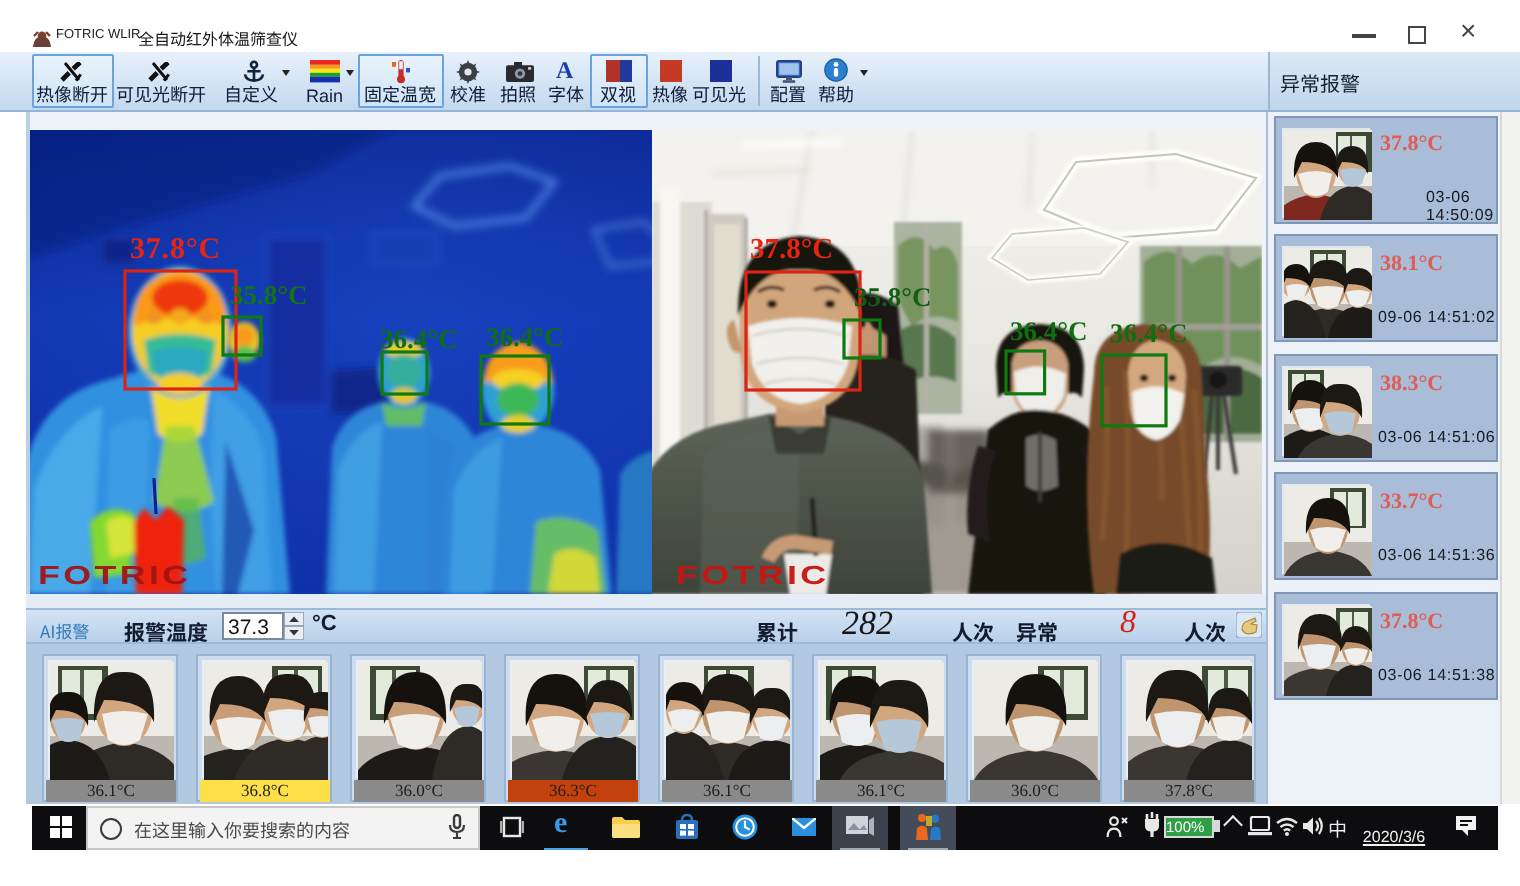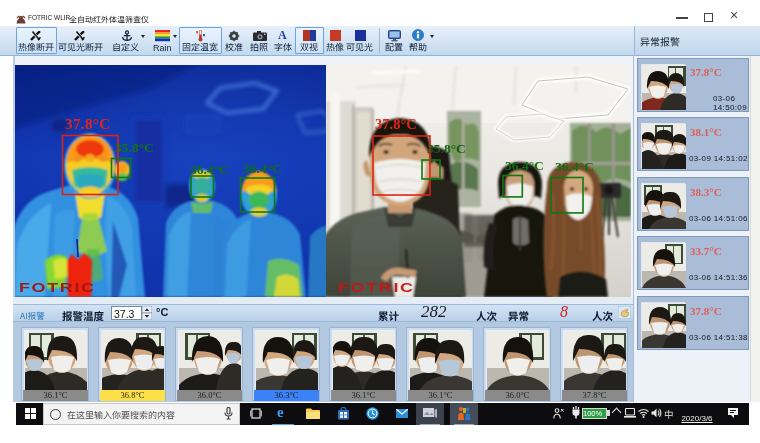--- a/index.html
+++ b/index.html
@@ -542,21 +542,21 @@
 <rect y="37" width="62" height="22" fill="#bcb8b0"></rect>
 <path d="M-9 59 Q-2 46 22 44 Q47 46 54 59 Z" fill="#3a3631"></path>
 <ellipse cx="22" cy="27" rx="14" ry="18" fill="#d2a67e"></ellipse>
 <path d="M7 32 Q5 6 22 6 Q39 6 38 32 Q33 21 12 21 Z" fill="#15120e"></path>
 <path d="M10 29 Q22 25 34 29 L31 42 Q22 47 14 42 Z" fill="#f0efeb"></path>
         <path d="M25 59 Q30 38 48 37 Q66 38 72 59 Z" fill="#24221f"></path>
 <ellipse cx="48" cy="25" rx="11" ry="13" fill="#d2a67e"></ellipse>
 <path d="M37 28 Q36 9 48 9 Q61 9 60 28 Q56 20 41 20 Z" fill="#1c1813"></path>
 <path d="M39 26 Q48 24 57 26 L54 36 Q48 40 42 36 Z" fill="#b4c8da"></path>
       </svg></div>
-<div class="abs" style="left:254px;top:390px;width:65px;height:11px;background:#3b82f6;color:#1d1d1d;font-size:8.5px;text-align:center;line-height:11px;font-family:'Liberation Serif',serif;">36.3°C</div>
+<div class="abs" style="left:254px;top:390px;width:65px;height:11px;background:#c2410c;color:#1d1d1d;font-size:8.5px;text-align:center;line-height:11px;font-family:'Liberation Serif',serif;">36.3°C</div>
 <div class="abs" style="left:329px;top:327px;width:68px;height:74px;background:#cddcee;border:1px solid #98b4d2;"></div>
 <div class="abs" style="left:332px;top:330px;width:62px;height:59px;border:1px solid #e8eef6;"><svg width="62" height="59" viewBox="0 0 62 59">
         <rect width="62" height="59" fill="#e0ded8"></rect>
 <rect width="62" height="37" fill="#ecebe5"></rect>
 <rect x="19" y="2" width="25" height="27" fill="#3c4a36"></rect>
 <rect x="21" y="4" width="20" height="22" fill="#e2eadc"></rect>
 <rect x="30" y="4" width="2" height="22" fill="#4e5a48"></rect>
 <rect y="37" width="62" height="22" fill="#bcb8b0"></rect>
 <path d="M2 59 Q9 42 31 40 Q53 42 60 59 Z" fill="#2e2b26"></path>
 <ellipse cx="31" cy="25" rx="13" ry="16" fill="#bf9570"></ellipse>
@@ -658,21 +658,21 @@
         <path d="M-8 45 Q-5 27 6 26 Q17 27 21 45 Z" fill="#24221f"></path>
 <ellipse cx="6" cy="18" rx="7" ry="8" fill="#d2a67e"></ellipse>
 <path d="M-1 20 Q-2 8 6 8 Q14 8 13 20 Q11 15 1 15 Z" fill="#15120e"></path>
 <path d="M1 19 Q6 17 12 19 L10 25 Q6 27 2 25 Z" fill="#edeef0"></path>
         <path d="M22 45 Q25 30 37 29 Q49 30 53 45 Z" fill="#1d1b18"></path>
 <ellipse cx="37" cy="21" rx="7" ry="9" fill="#d2a67e"></ellipse>
 <path d="M30 23 Q29 10 37 10 Q46 10 45 23 Q42 18 32 18 Z" fill="#1c1813"></path>
 <path d="M31 22 Q37 20 43 22 L41 28 Q37 31 33 28 Z" fill="#edeef0"></path>
       </svg></div>
 <div class="abs" style="left:690px;top:126px;font-size:11px;font-weight:bold;color:#e05c54;font-family:'Liberation Serif',serif;">38.1°C</div>
-<div class="abs" style="left:689px;top:154px;font-size:8px;color:#15181c;letter-spacing:0.35px;">03-09 14:51:02</div>
+<div class="abs" style="left:689px;top:154px;font-size:8px;color:#15181c;letter-spacing:0.35px;">09-06 14:51:02</div>
 <div class="abs" style="left:637px;top:177px;width:112px;height:53.5px;background:#a9bdd8;border:1px solid #8098b8;"></div>
 <div class="abs" style="left:641px;top:183px;width:44px;height:45px;border:1px solid #e0e8f0;"><svg width="44" height="45" viewBox="0 0 44 45">
         <rect width="44" height="45" fill="#e0ded8"></rect>
 <rect width="44" height="28" fill="#ecebe5"></rect>
 <rect x="2" y="1" width="18" height="20" fill="#3c4a36"></rect>
 <rect x="4" y="3" width="14" height="17" fill="#e2eadc"></rect>
 <rect x="10" y="3" width="1" height="17" fill="#4e5a48"></rect>
 <rect y="28" width="44" height="17" fill="#bcb8b0"></rect>
 <path d="M-7 45 Q-3 32 13 30 Q29 32 34 45 Z" fill="#1d1b18"></path>
 <ellipse cx="13" cy="20" rx="9" ry="12" fill="#bf9570"></ellipse>

